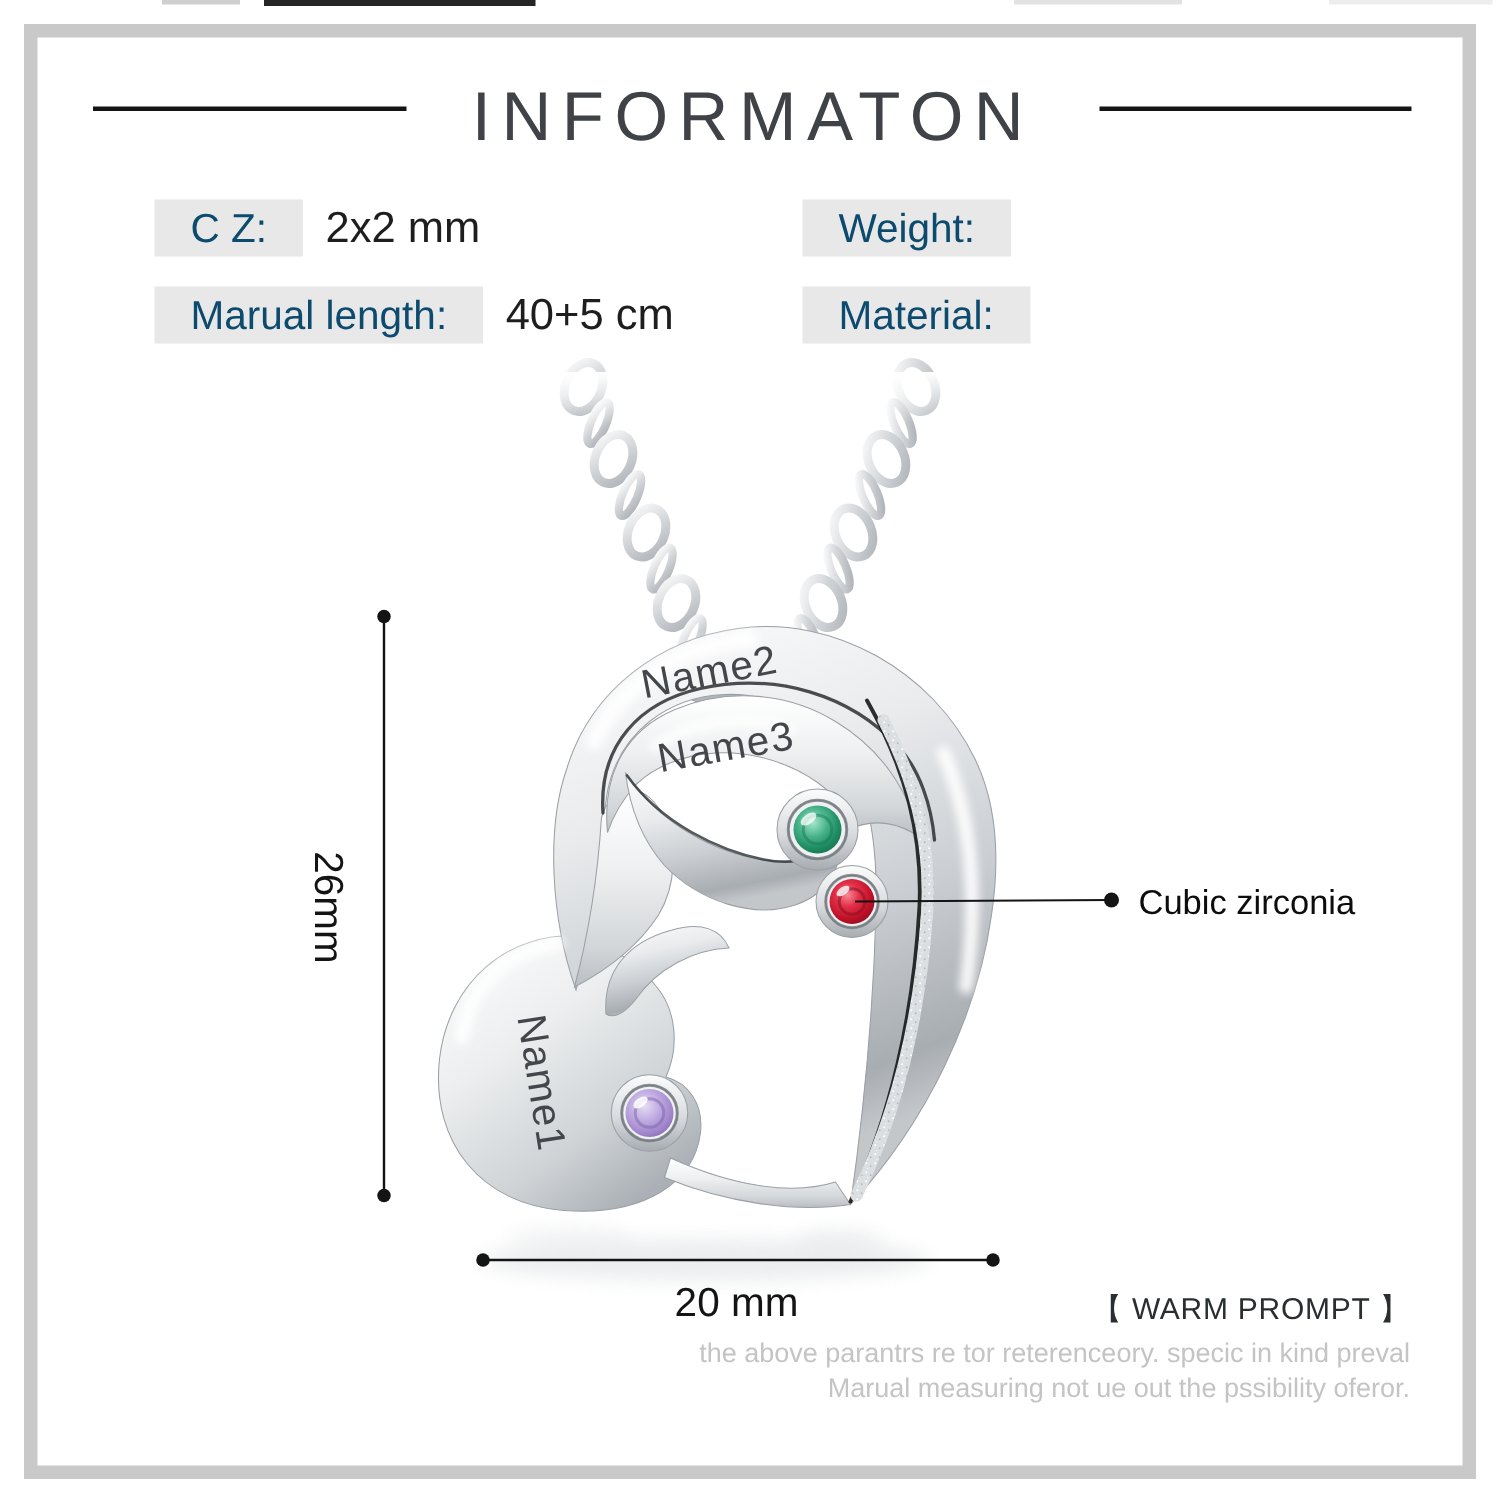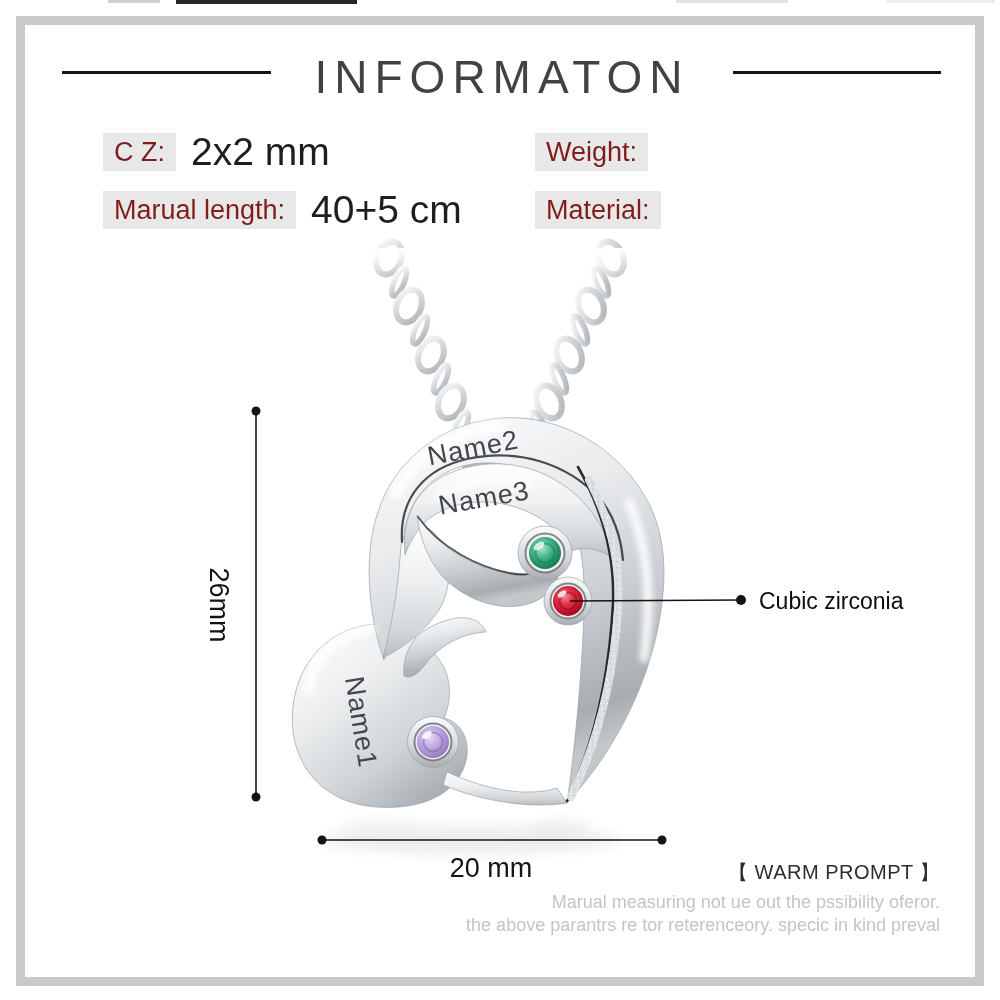--- a/index.html
+++ b/index.html
@@ -5,22 +5,22 @@
   html,body{margin:0;padding:0;background:#fff;}
   .canvas{position:relative;width:1000px;height:1000px;background:#fff;overflow:hidden;
           font-family:"Liberation Sans",sans-serif;}
   .frag{position:absolute;top:0;}
   .frame{position:absolute;left:16px;top:16px;width:950px;height:952px;border:9px solid #c9c9c9;}
   .title{position:absolute;left:4px;right:0;top:50px;text-align:center;font-size:46px;
          letter-spacing:7px;color:#3f4246;font-weight:400;}
   .hline{position:absolute;top:71px;height:3px;background:#141414;}
   .hline.l{left:62px;width:209px;} .hline.r{left:733px;width:208px;}
   .cell{position:absolute;height:38px;display:flex;align-items:center;gap:15px;white-space:nowrap;}
-  .tag{background:#e8e8e8;color:#7f1d1d;font-size:27px;line-height:38px;padding:0 11px;}
-  .val{font-size:39px;color:#1e1e1e;}
+  .tag{background:#e8e8e8;color:#0c4a6e;font-size:27px;line-height:38px;padding:0 24px;}
+  .val{font-size:29px;color:#1e1e1e;}
   .art{position:absolute;left:0;top:0;width:1000px;height:1000px;}
   .footer{position:absolute;right:60px;top:859px;text-align:right;}
   .warm{font-size:20px;color:#2b2e31;margin:0 0 5px 0;letter-spacing:.5px;}
   .note{font-size:18px;color:#c4c4c4;line-height:23px;}
   svg text{font-family:"Liberation Sans",sans-serif;}
 </style>
 </head>
 <body>
 
 <div class="canvas">
@@ -215,17 +215,17 @@
 
     <g>
       <line x1="570" y1="601" x2="741" y2="600" stroke="#141414" stroke-width="1.4"></line>
       <circle cx="741" cy="600" r="5" fill="#141414"></circle>
       <text x="759" y="609" font-size="23" fill="#0d0d0d">Cubic zirconia</text>
     </g>
   </svg>
 
   <div class="footer">
     <div class="warm">【 WARM PROMPT 】</div>
+    <div class="note">the above parantrs re tor reterenceory. specic in kind preval</div>
     <div class="note">Marual measuring not ue out the pssibility oferor.</div>
-    <div class="note">the above parantrs re tor reterenceory. specic in kind preval</div>
   </div>
 
 </div>
 
 </body></html>

